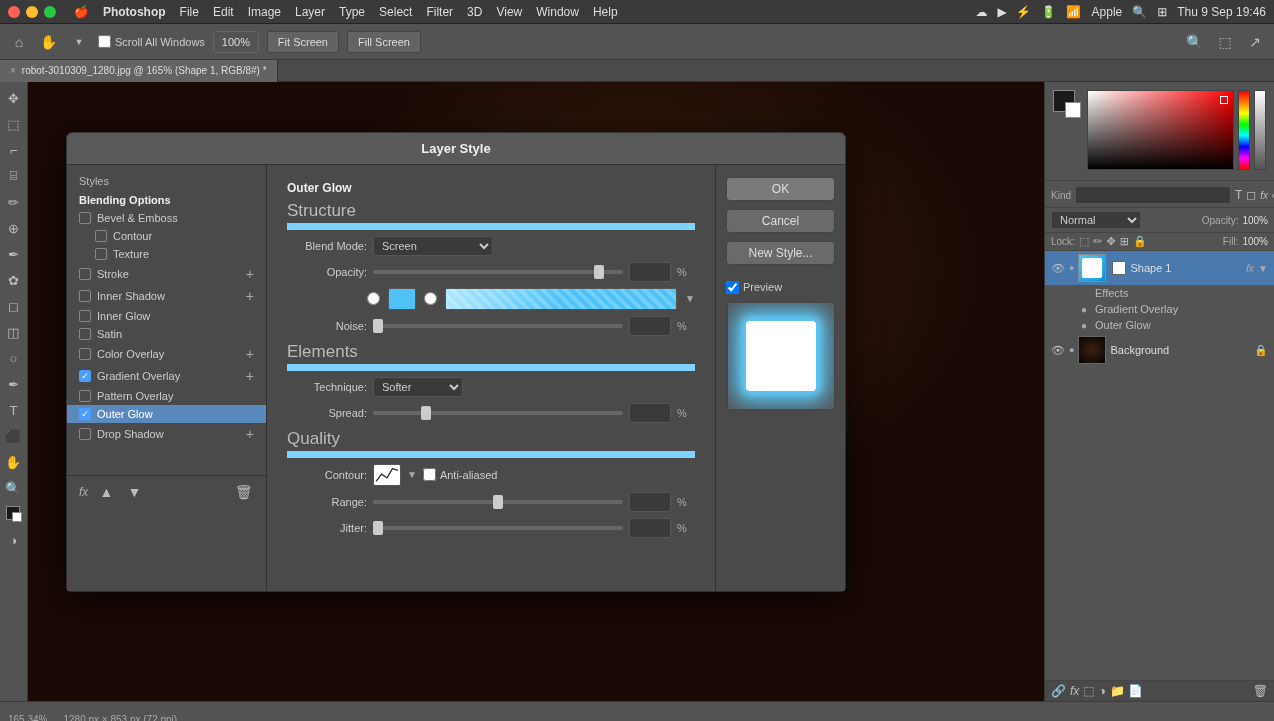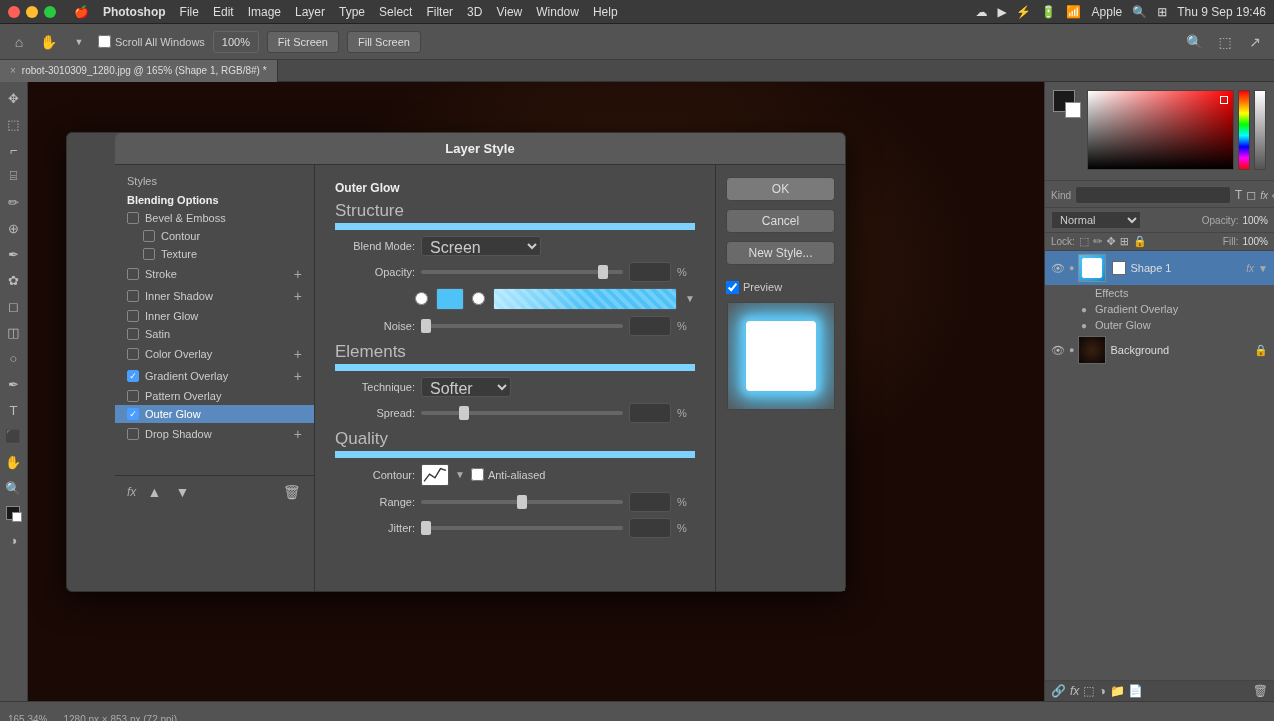--- a/index.html
+++ b/index.html
@@ -92,21 +92,21 @@
     .style-plus { color: #aaa; font-size: 14px; cursor: pointer; margin-left: auto; }
 
     .dialog-main { flex: 1; padding: 16px 20px; }
     .dialog-right { width: 130px; background: #4a4a4a; border-left: 1px solid #333; padding: 12px 10px; display: flex; flex-direction: column; gap: 8px; }
 
     
     .section-title { font-size: 12px; font-weight: 600; color: #eee; margin-bottom: 6px; }
     .subsection-title { font-size: 17px; color: #bbb; margin-bottom: 6px; border-bottom: 7px solid #7dd3fc; padding-bottom: 2px; }
     .form-row { display: flex; align-items: center; margin-bottom: 6px; gap: 6px; }
     .form-label { font-size: 11px; color: #ccc; width: 80px; text-align: right; flex-shrink: 0; }
-    .form-select { background: #3a3a3a; border: 1px solid #555; color: #ccc; font-size: 16px; padding: 1px 4px; height: 20px; border-radius: 3px; width: 120px; }
+    .form-select { background: #3a3a3a; border: 1px solid #555; color: #ccc; font-size: 11px; padding: 1px 4px; height: 20px; border-radius: 3px; width: 120px; }
     .form-slider { -webkit-appearance: none; appearance: none; height: 4px; background: #666; border-radius: 2px; flex: 1; cursor: pointer; }
     .form-slider::-webkit-slider-thumb { -webkit-appearance: none; width: 10px; height: 14px; background: #ccc; border-radius: 2px; cursor: pointer; }
     .form-number { background: #3a3a3a; border: 1px solid #555; color: #ccc; font-size: 11px; padding: 1px 4px; height: 20px; border-radius: 3px; width: 42px; text-align: right; }
     .form-unit { font-size: 11px; color: #aaa; width: 18px; }
     .color-picker-row { display: flex; align-items: center; gap: 6px; }
     .color-box { width: 28px; height: 22px; background: #4fc3f7; border: 1px solid #555; cursor: pointer; border-radius: 2px; }
     .gradient-box { flex: 1; height: 22px; background: linear-gradient(to right, #b0e8ff, #4fc3f7, #4fc3f7); border: 1px solid #555; cursor: pointer; border-radius: 2px; }
 
     
     .preview-box { width: 100px; height: 100px; background: #666; border: 1px solid #555; margin: 0 auto; display: flex; align-items: center; justify-content: center; position: relative; overflow: hidden; }
@@ -220,21 +220,21 @@
     <div class="image-area">
       <div class="photo-bg" style="
         background: 
           radial-gradient(ellipse at 60% 30%, #4a2810 0%, #2a1408 20%, #1a0905 40%),
           linear-gradient(to bottom, #0d0605 0%, #3a2010 40%, #1a0a05 70%, #2a2a2a 100%);
         width:100%; height:100%;
       "></div>
     </div>
 
     <div class="dialog-overlay">
-      <div class="dialog" style="margin-top: -60px; margin-left: -160px; padding-left: 48px;">
+      <div class="dialog" style="margin-top: -60px; margin-left: -160px;">
         <div class="dialog-title-bar">Layer Style</div>
         <div class="dialog-body">
 
           <div class="dialog-left">
             <div class="dialog-section-header">Styles</div>
             <div class="dialog-style-item" style="font-weight:600; color:#eee;">
               <span>Blending Options</span>
             </div>
 
             <div class="dialog-style-item">

